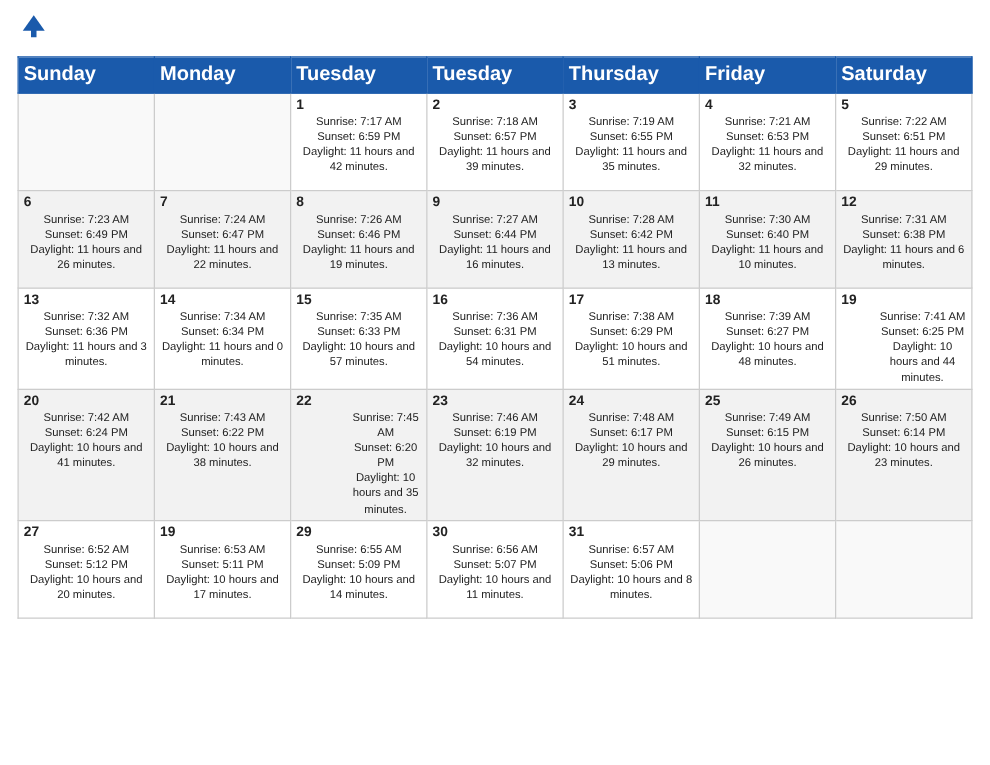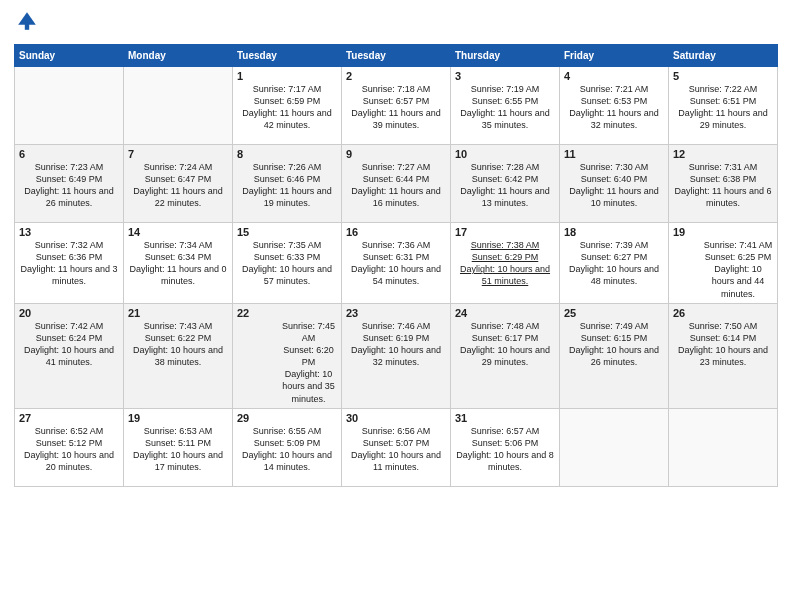--- a/index.html
+++ b/index.html
@@ -52,21 +52,21 @@
       color: #555;
     }
     table {
       width: 100%;
       border-collapse: collapse;
       table-layout: fixed;
     }
     thead th {
       background: #1a5aab;
       color: #fff;
-      font-size: 10px;
+      font-size: 16px;
       font-weight: bold;
       padding: 5px 4px;
       text-align: left;
       border: 1px solid #1a5aab;
     }
     tbody td {
       border: 1px solid #ccc;
       vertical-align: top;
       padding: 3px 4px;
       font-size: 9.5px;
@@ -229,21 +229,21 @@
 Daylight: 10 hours and 57 minutes.</div>
           </td>
           <td>
             <span class="day-num">16</span>
             <div class="day-info" style="white-space: pre-line;">Sunrise: 7:36 AM
 Sunset: 6:31 PM
 Daylight: 10 hours and 54 minutes.</div>
           </td>
           <td>
             <span class="day-num">17</span>
-            <div class="day-info" style="white-space: pre-line; text-decoration: underline;">Sunrise: 7:38 AM
+            <div class="day-info" style="white-space: pre-line;">Sunrise: 7:38 AM
 Sunset: 6:29 PM
 Daylight: 10 hours and 51 minutes.</div>
           </td>
           <td>
             <span class="day-num">18</span>
             <div class="day-info" style="white-space: pre-line;">Sunrise: 7:39 AM
 Sunset: 6:27 PM
 Daylight: 10 hours and 48 minutes.</div>
           </td>
           <td>

